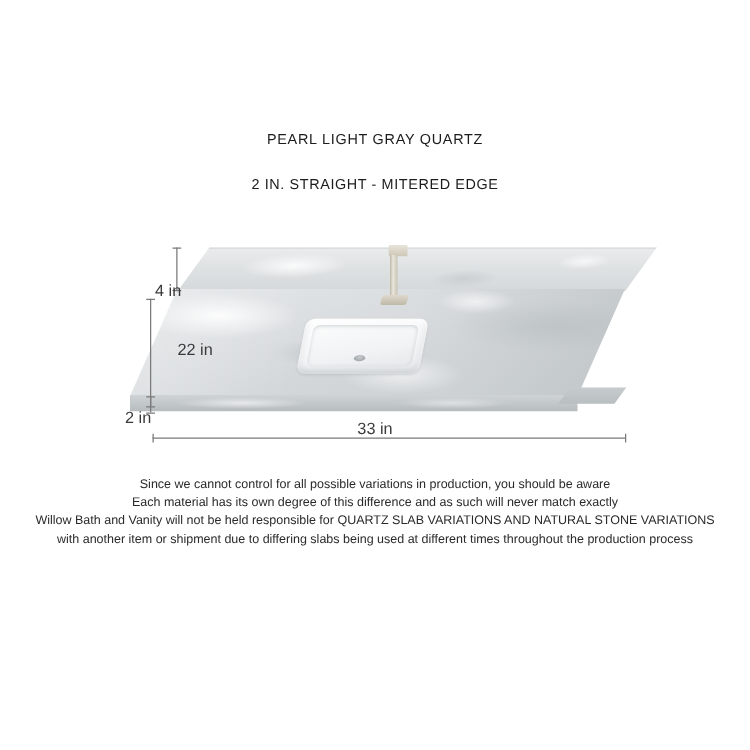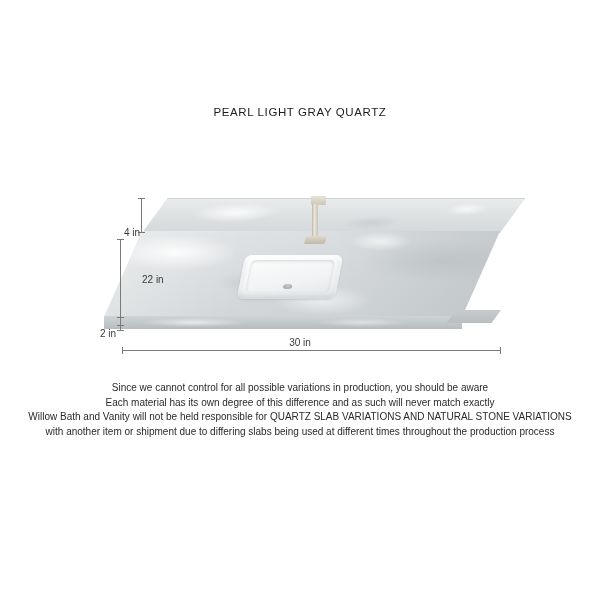--- a/index.html
+++ b/index.html
@@ -206,21 +206,21 @@
     height: 8px;
     background: linear-gradient(180deg, #ded9cc 0%, #bfb9a8 100%);
     border-radius: 2px;
     transform: skewX(-16deg);
   }
 
   
   .dim {
     position: absolute;
     color: #3a3a3a;
-    font-size: 10px;
+    font-size: 13px;
     line-height: 9px;
     font-family: "Liberation Sans", sans-serif;
   }
   .dim-line-v {
     position: absolute;
     width: 1px;
     background: #7a7a7a;
   }
   .dim-line-h {
     position: absolute;
@@ -253,20 +253,21 @@
   }
   .disclaimer div { white-space: nowrap; }
 </style>
 </head>
 <body>
 
 <div class="page">
 
   <div class="title-block">
     <div class="title-main">PEARL LIGHT GRAY QUARTZ</div>
+    <div class="title-sub">2 IN. STRAIGHT - MITERED EDGE</div>
   </div>
 
   <div class="product-area">
 
     <div class="backsplash"></div>
     <div class="top-surface"></div>
     <div class="front-edge"></div>
     <div class="side-edge"></div>
 
     <div class="sink">
@@ -300,21 +301,21 @@
     <div class="dim-line-v" style="left:120px; top:317px; height:13px;"></div>
     <div class="tick-h" style="left:117px; top:317px;"></div>
     <div class="tick-h" style="left:117px; top:330px;"></div>
     <div class="dim" style="left:100px; top:329px;text-align:center;">2 in</div>
   </div>
 
   <div>
     <div class="dim-line-h" style="left:122px; top:350px; width:378px;"></div>
     <div class="tick-v" style="left:122px; top:347px;"></div>
     <div class="tick-v" style="left:500px; top:347px;"></div>
-    <div class="dim" style="left:300px; top:338px; transform:translateX(-50%);">30 in</div>
+    <div class="dim" style="left:300px; top:338px; transform:translateX(-50%);">33 in</div>
   </div>
 
   <div class="disclaimer">
     <div>Since we cannot control for all possible variations in production, you should be aware</div>
     <div>Each material has its own degree of this difference and as such will never match exactly</div>
     <div>Willow Bath and Vanity will not be held responsible for QUARTZ SLAB VARIATIONS AND NATURAL STONE VARIATIONS</div>
     <div>with another item or shipment due to differing slabs being used at different times throughout the production process</div>
   </div>
 
 </div>

